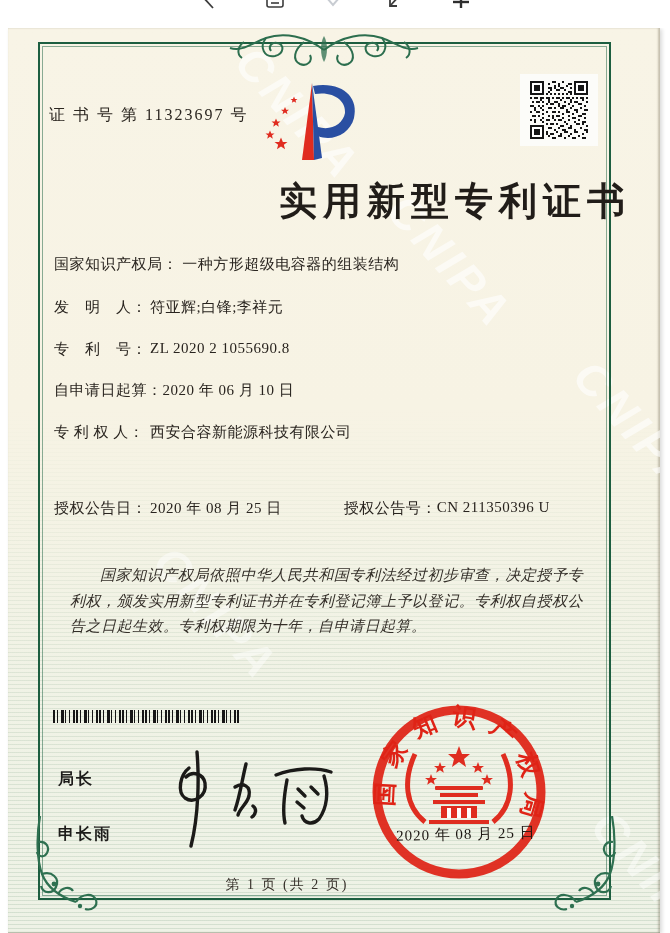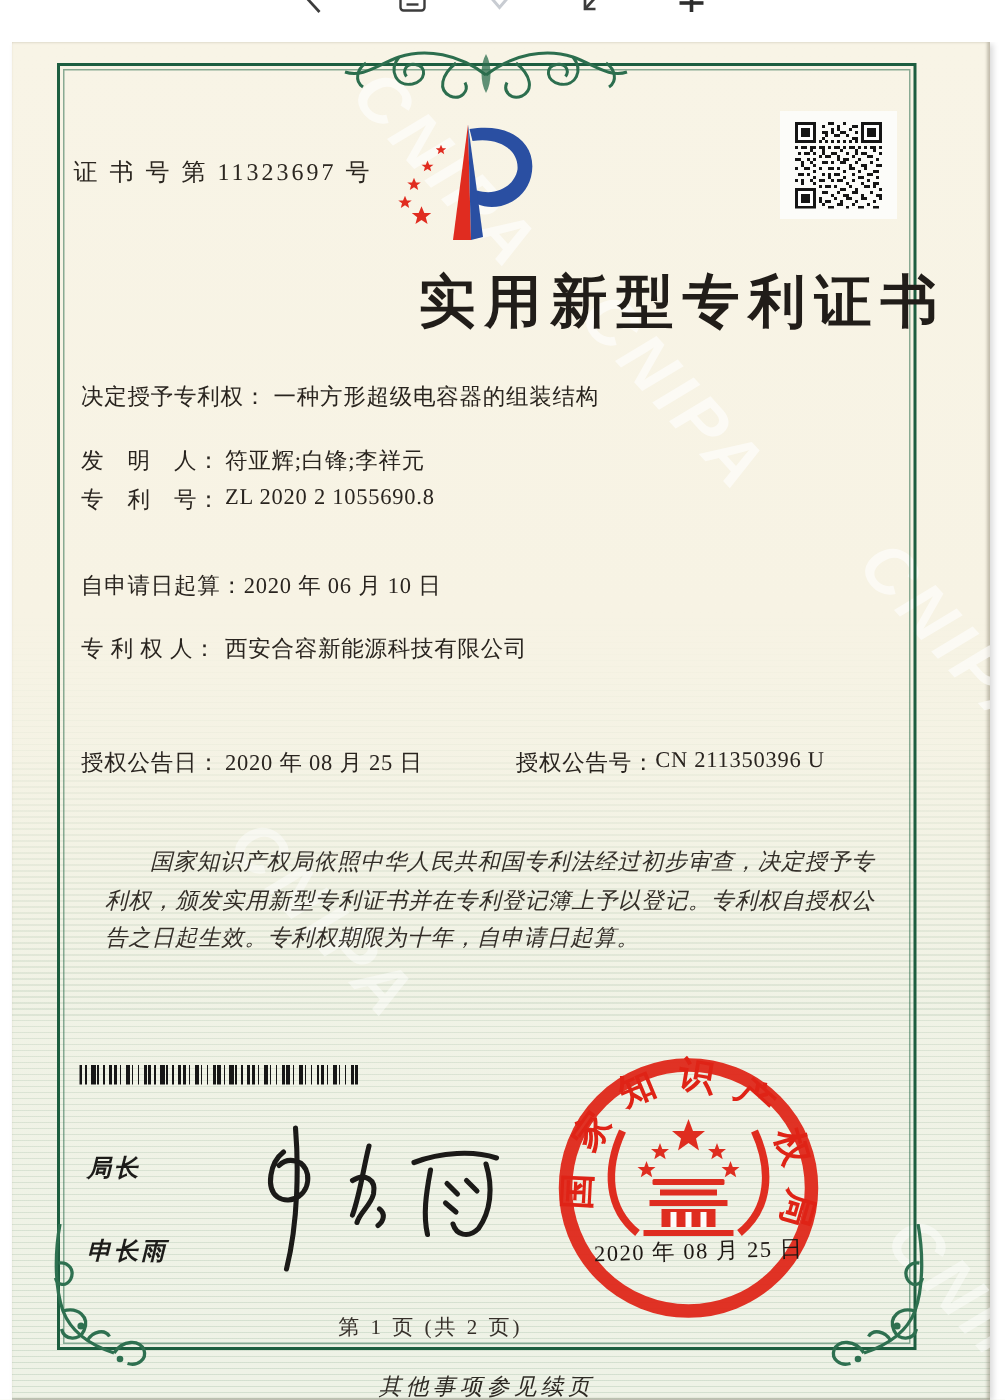--- a/index.html
+++ b/index.html
@@ -31,21 +31,21 @@
   .row .gap{width:62px;}
   .legal{position:absolute;left:46px;top:519px;width:545px;font-size:15px;font-style:italic;
     line-height:25.5px;letter-spacing:.5px;color:#332e28;text-align:justify;}
   .legal p{margin:16px;text-indent:2em;}
   
   .barcode{position:absolute;left:45px;top:682px;width:188px;height:13px;
     background:repeating-linear-gradient(90deg,#161616 0 2px,rgba(0,0,0,0) 2px 4px,#161616 4px 5px,rgba(0,0,0,0) 5px 8px,
       #161616 8px 11px,rgba(0,0,0,0) 11px 12px,#161616 12px 13px,rgba(0,0,0,0) 13px 16px,#161616 16px 17px,
       rgba(0,0,0,0) 17px 20px,#161616 20px 22px,rgba(0,0,0,0) 22px 23px);}
   .director{position:absolute;left:50px;font-family:"Liberation Sans","DejaVu Sans",sans-serif;
-    font-weight:bold;font-size:16px;color:#1d1c1a;letter-spacing:2px;font-style:italic;}
+    font-weight:bold;font-size:16px;color:#1d1c1a;letter-spacing:2px;}
   .d1{top:741px;} .d2{top:768px;margin-top:28px;}
   .sig{position:absolute;left:150px;top:716px;}
   .seal{position:absolute;left:361px;top:674px;}
   .sealdate{position:absolute;left:388px;top:797px;font-size:15px;letter-spacing:1px;color:#1d1713;white-space:pre;transform:rotate(-1.5deg);}
   .pagenum{position:absolute;left:30px;top:848px;width:498px;text-align:center;font-size:14px;letter-spacing:2px;color:#36302a;}
   .footnote{position:absolute;left:30px;top:887px;width:573px;text-align:center;font-size:15px;font-style:italic;
     letter-spacing:3px;color:#2e2a24;}
   
   .qrbox{position:absolute;left:512px;top:46px;width:78px;height:72px;background:#fcfcf9;display:flex;align-items:center;justify-content:center;}
   .logo{position:absolute;left:249px;top:52px;}
@@ -185,28 +185,28 @@
         <path d="M8 19h2v1h-2zM12 19h1v1h-1zM14 19h2v1h-2zM17 20h1v1h-1zM19 19h1v1h-1zM22 20h1v1h-1zM24 19h1v1h-1zM26 20h2v1h-2zM8 21h1v1h-1zM10 21h2v1h-2zM13 21h1v1h-1zM15 22h2v1h-2zM18 21h1v1h-1zM20 22h1v1h-1zM23 21h2v1h-2zM26 21h1v1h-1zM28 22h1v1h-1z"></path>
         <path d="M9 23h2v1h-2zM12 24h1v1h-1zM14 23h1v1h-1zM16 24h2v1h-2zM19 23h2v1h-2zM22 24h1v1h-1zM25 23h1v1h-1zM27 24h2v1h-2zM8 25h1v2h-1zM10 26h2v1h-2zM13 25h1v1h-1zM15 26h1v1h-1zM17 25h2v1h-2zM20 26h1v1h-1zM22 25h2v1h-2zM26 26h1v1h-1zM28 25h1v1h-1z"></path>
         <path d="M9 27h1v1h-1zM11 28h2v1h-2zM14 27h2v1h-2zM17 28h1v1h-1zM19 27h1v1h-1zM21 28h2v1h-2zM24 27h1v1h-1zM26 28h2v1h-2z"></path>
       </g>
     </svg>
   </div>
 
   <div class="title">实用新型专利证书</div>
 
   <div class="row" style="top:227px">
-    <span class="lab">决定授予专利权：</span>
+    <span class="lab">国家知识产权局：</span>
     <span class="val"> 一种方形超级电容器的组装结构</span>
   </div>
   <div class="row" style="top:270px">
     <span class="lab">发　明　人：</span>
     <span class="val">符亚辉;白锋;李祥元</span>
   </div>
-  <div class="row" style="top:296px">
+  <div class="row" style="top:312px">
     <span class="lab">专　利　号：</span>
     <span class="val">ZL 2020 2 1055690.8</span>
   </div>
   <div class="row" style="top:353px">
     <span class="lab">自申请日起算：</span>
     <span class="val">2020 年 06 月 10 日</span>
   </div>
   <div class="row" style="top:395px">
     <span class="lab">专 利 权 人：</span>
     <span class="val">西安合容新能源科技有限公司</span>
@@ -272,14 +272,13 @@
           <rect x="78" y="106" width="4" height="10"></rect>
             <rect x="88" y="106" width="4" height="10"></rect>
             <rect x="98" y="106" width="4" height="10"></rect>
         </g>
       </g>
     </svg>
   </div>
   <div class="sealdate">2020 年 08 月 25 日</div>
 
   <div class="pagenum">第 1 页 (共 2 页)</div>
-  <div class="footnote">其他事项参见续页</div>
 </div>
 
 </body></html>

